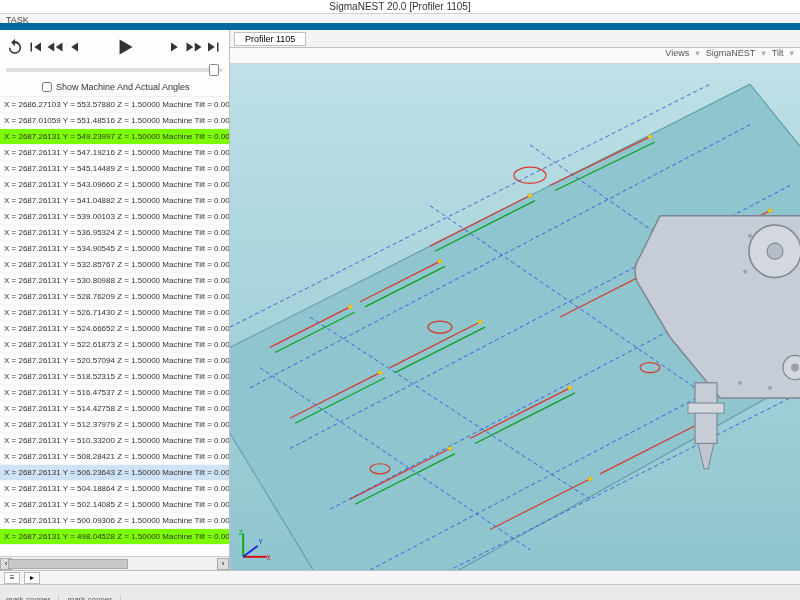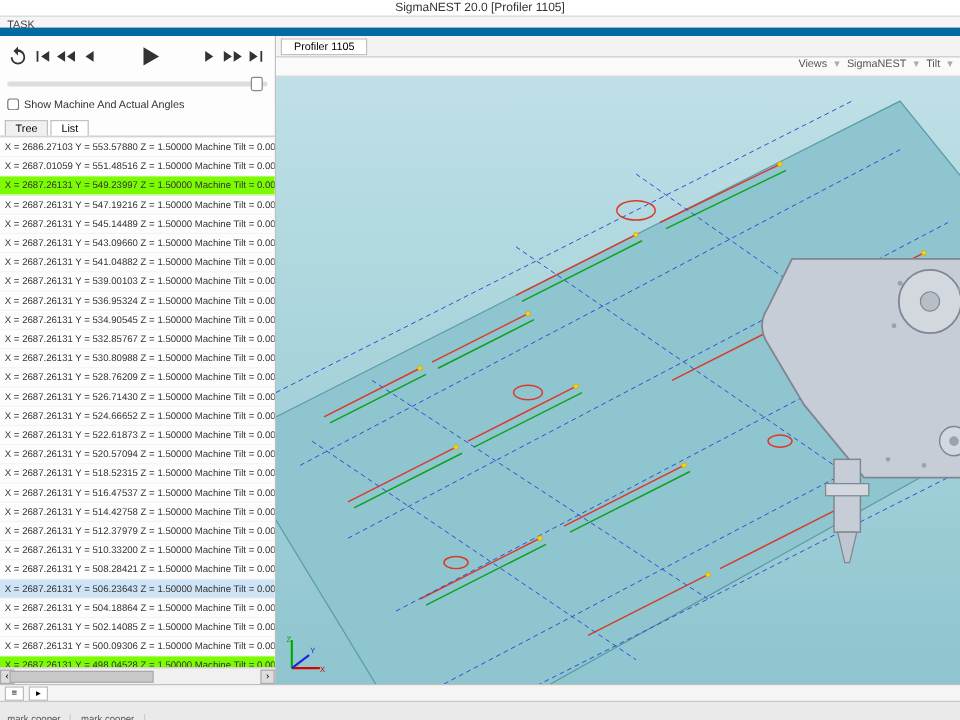--- a/index.html
+++ b/index.html
@@ -15,21 +15,21 @@
 .playback { height: 34px; padding: 3px 6px; display: flex; align-items: center; justify-content: space-between; }
 .playback .group { display: flex; gap: 2px; align-items: center; }
 .pbtn { width: 18px; height: 18px; display: flex; align-items: center; justify-content: center; cursor: pointer; color: #333; }
 .pbtn.big { width: 26px; height: 26px; }
 .pbtn svg { width: 100%; height: 100%; }
 
 .slider-row { height: 14px; padding: 0 6px 2px 6px; }
 .slider-track { position: relative; height: 4px; background: #ddd; border-radius: 2px; margin-top: 4px; }
 .slider-thumb { position: absolute; top: -4px; width: 10px; height: 12px; background: #fff; border: 1px solid #888; border-radius: 2px; }
 
-.chk-row { height: 18px; padding: 2px 6px; font-size: 9px; color: #333; display: flex; align-items: center; gap: 4px; }
+.chk-row { height: 18px; padding: 2px 6px; font-size: 9px; color: #333; display: flex; align-items: center; gap: 4px; margin-left: 36px; }
 .chk-row input { width: 10px; height: 10px; }
 
 .tabs-row { height: 18px; display: flex; align-items: flex-end; border-bottom: 1px solid #c0c0c0; padding-left: 4px; gap: 2px; }
 .mini-tab { font-size: 9px; padding: 1px 8px; border: 1px solid #c0c0c0; border-bottom: none; background: #f0f0f0; cursor: pointer; }
 .mini-tab.active { background: #fff; }
 
 .list-wrap { flex: 1; overflow: hidden; border-top: 1px solid #eee; position: relative; }
 .list { font-size: 8px; color: #333; }
 .row { height: 16px; line-height: 16px; padding: 0 4px; white-space: nowrap; overflow: hidden; border-bottom: 1px solid #f4f4f4; cursor: pointer; }
 .row.hl-green { background: #7CFC00; }
@@ -125,24 +125,20 @@
       <div class="slider-track">
           <div class="slider-thumb" style="left:calc(96% - 5px)"></div>
         </div>
     </div>
 
     <div class="chk-row">
       <input type="checkbox" style="">
       <span>Show Machine And Actual Angles</span>
     </div>
 
-    <div class="tabs-row">
-      <div class="mini-tab">Tree</div>
-      <div class="mini-tab active">List</div>
-    </div>
 
     <div class="list-wrap">
       <div class="list" id="coord-list">
           <div class="row">X = 2686.27103  Y = 553.57880  Z = 1.50000 Machine Tilt = 0.00000 Macl</div>
           <div class="row">X = 2687.01059  Y = 551.48516  Z = 1.50000 Machine Tilt = 0.00000 Macl</div>
           <div class="row hl-green">X = 2687.26131  Y = 549.23997  Z = 1.50000 Machine Tilt = 0.00000 Macl</div>
           <div class="row">X = 2687.26131  Y = 547.19216  Z = 1.50000 Machine Tilt = 0.00000 Macl</div>
           <div class="row">X = 2687.26131  Y = 545.14489  Z = 1.50000 Machine Tilt = 0.00000 Macl</div>
           <div class="row">X = 2687.26131  Y = 543.09660  Z = 1.50000 Machine Tilt = 0.00000 Macl</div>
           <div class="row">X = 2687.26131  Y = 541.04882  Z = 1.50000 Machine Tilt = 0.00000 Macl</div>

